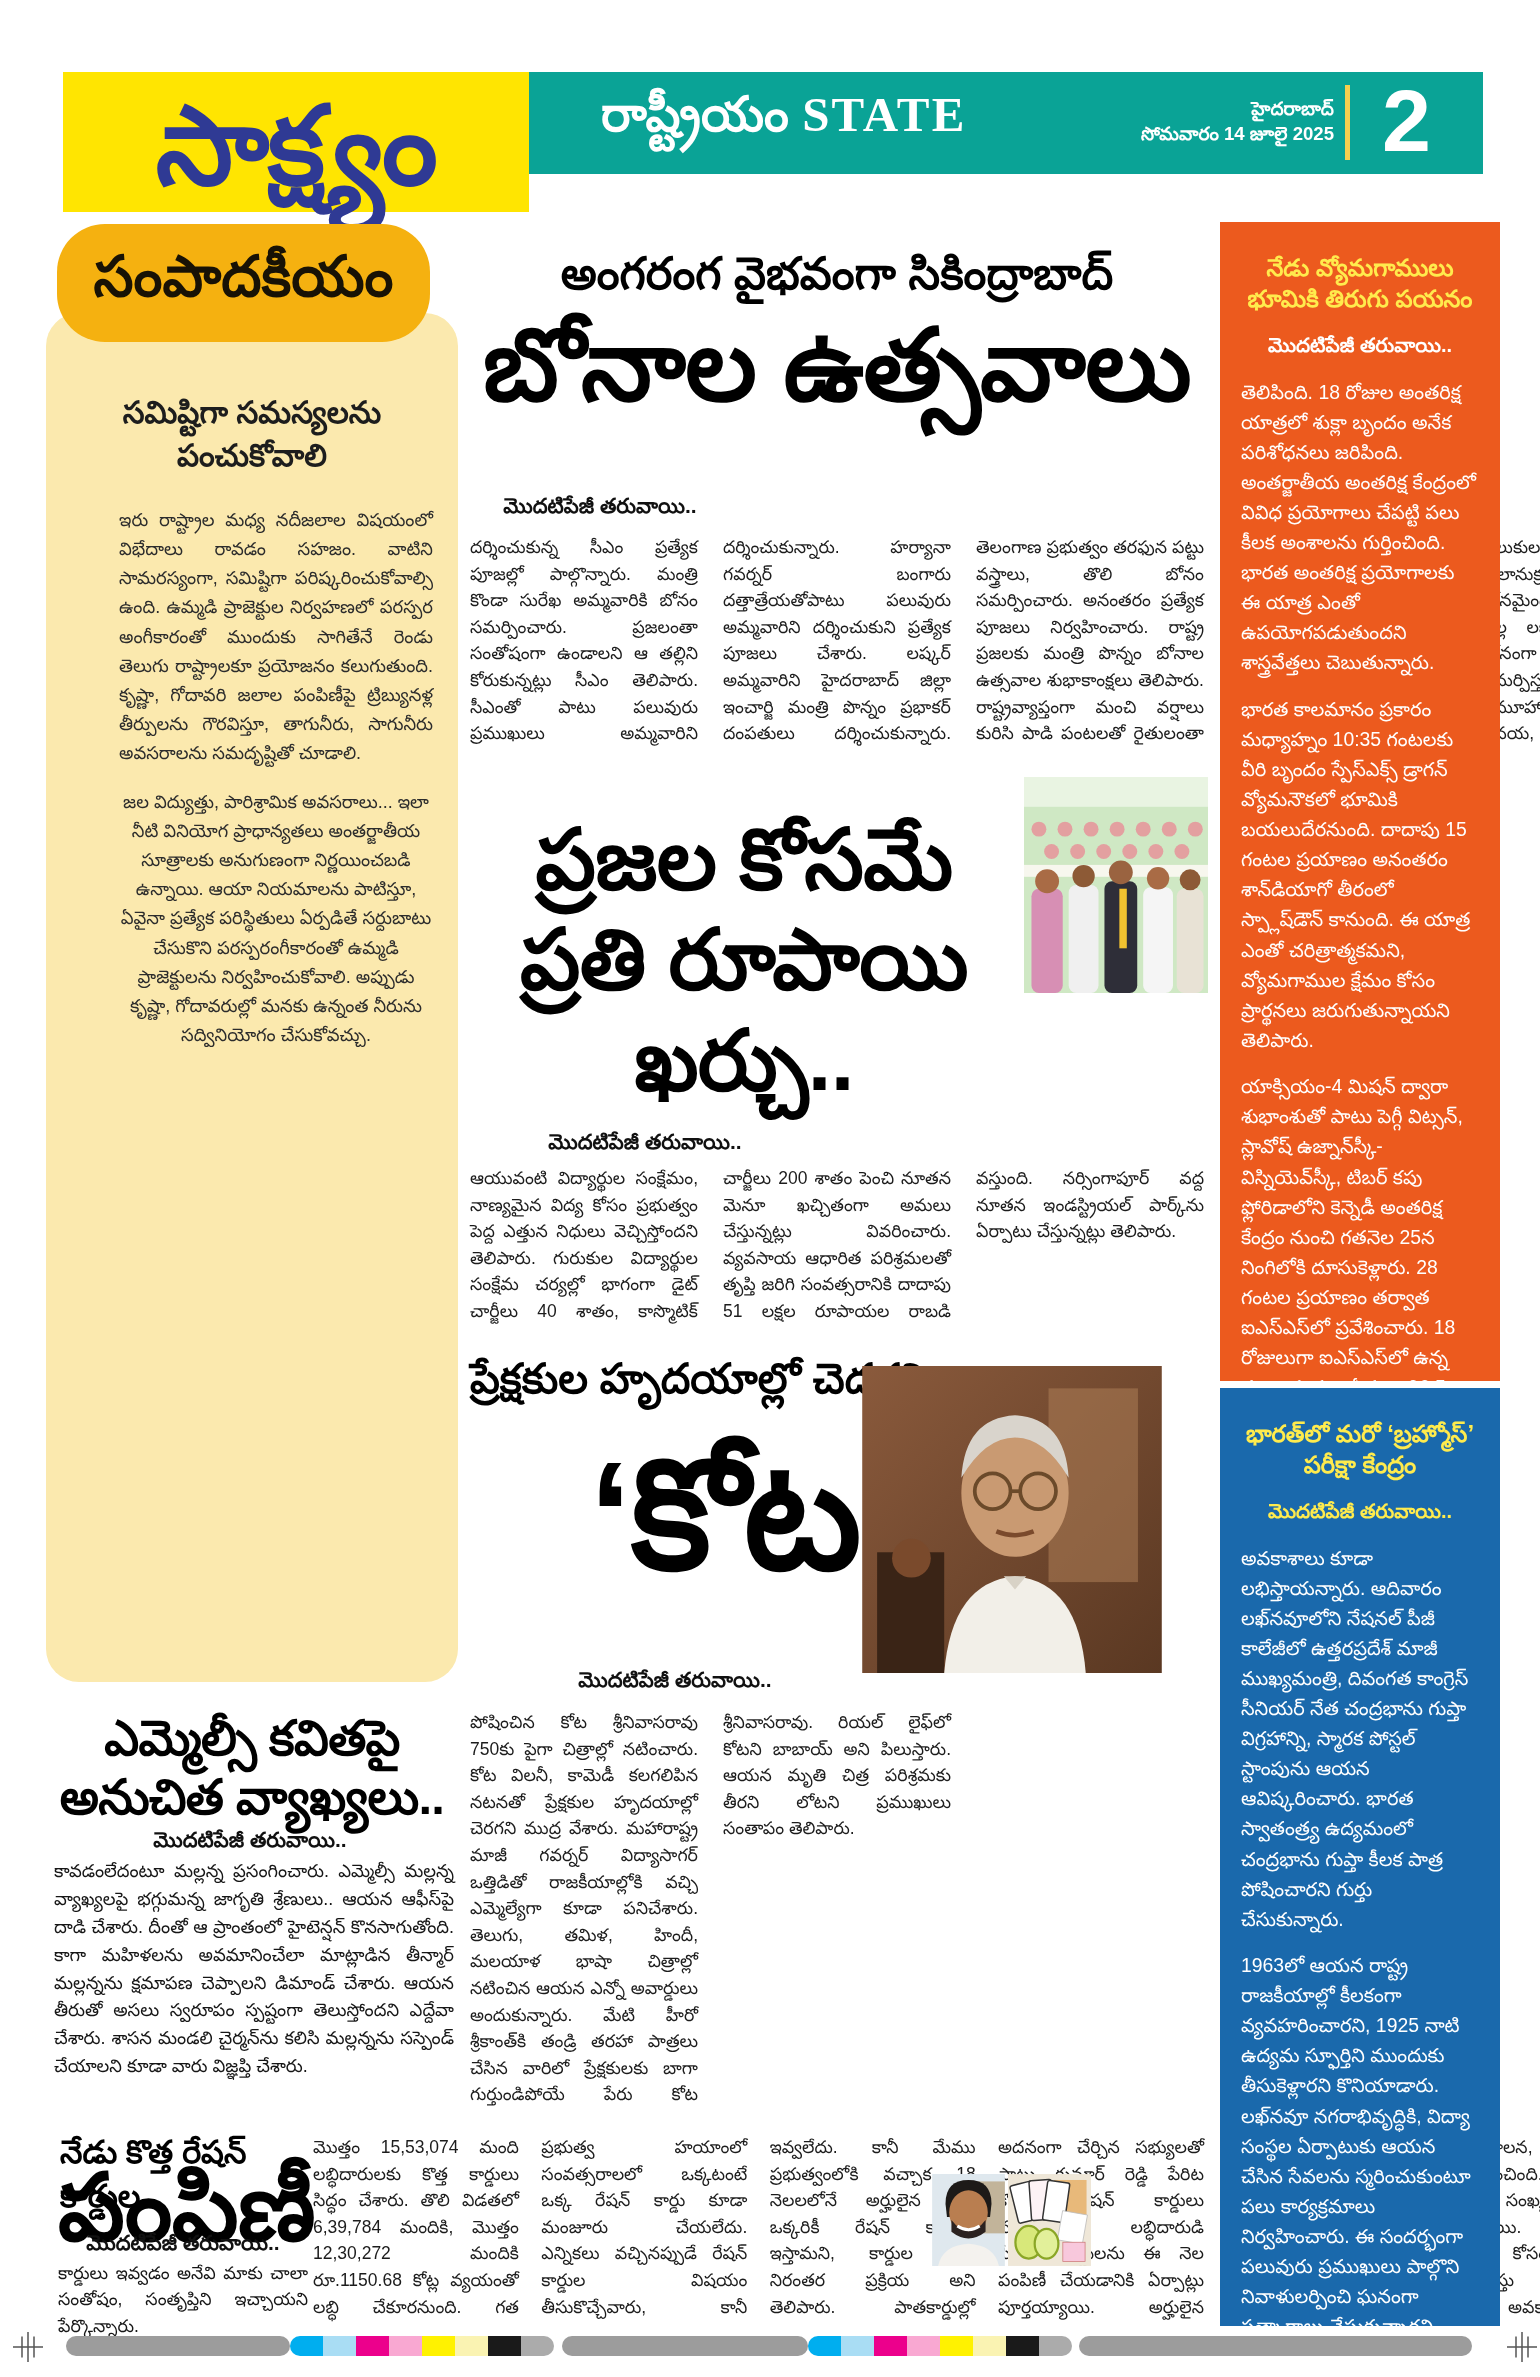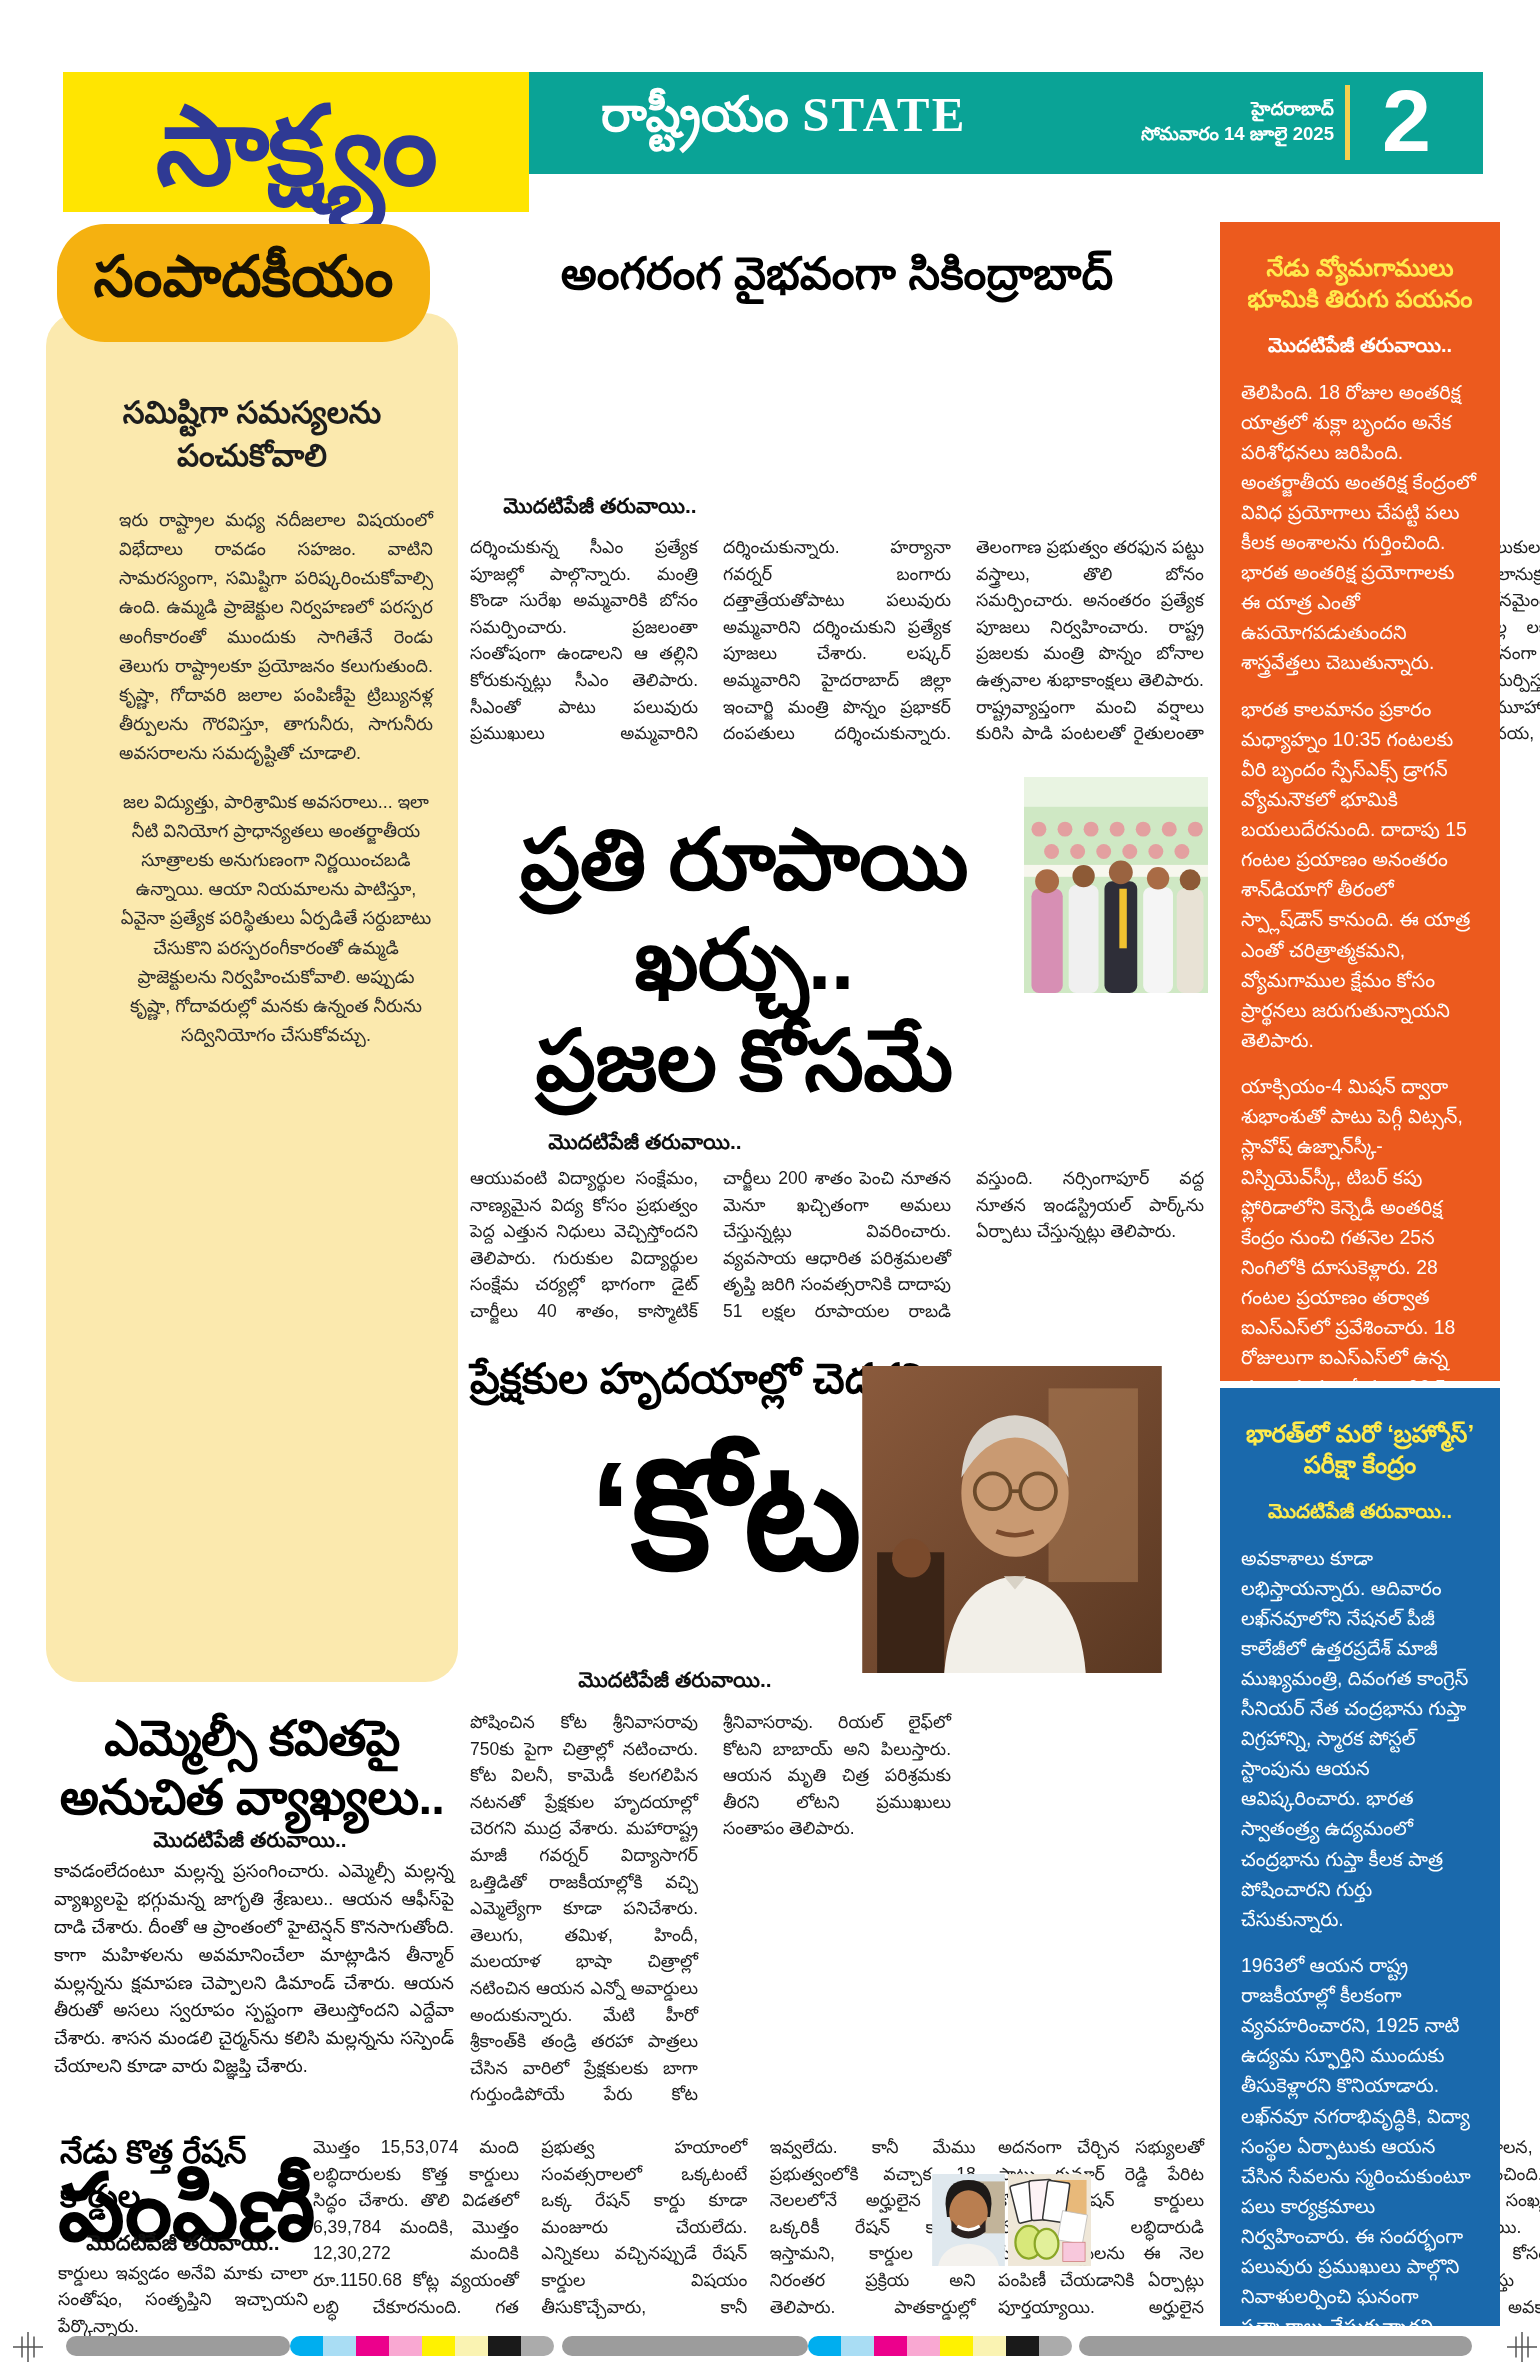--- a/index.html
+++ b/index.html
@@ -119,20 +119,21 @@
   </div>
   <div class="editorial-box">
     <div class="editorial-title">సమిష్టిగా సమస్యలను పంచుకోవాలి</div>
     <div class="editorial-body">
       <p>ఇరు రాష్ట్రాల మధ్య నదీజలాల విషయంలో విభేదాలు రావడం సహజం. వాటిని సామరస్యంగా, సమిష్టిగా పరిష్కరించుకోవాల్సి ఉంది. ఉమ్మడి ప్రాజెక్టుల నిర్వహణలో పరస్పర అంగీకారంతో ముందుకు సాగితేనే రెండు తెలుగు రాష్ట్రాలకూ ప్రయోజనం కలుగుతుంది. కృష్ణా, గోదావరి జలాల పంపిణీపై ట్రిబ్యునళ్ల తీర్పులను గౌరవిస్తూ, తాగునీరు, సాగునీరు అవసరాలను సమదృష్టితో చూడాలి.</p>
       <p class="last">జల విద్యుత్తు, పారిశ్రామిక అవసరాలు... ఇలా నీటి వినియోగ ప్రాధాన్యతలు అంతర్జాతీయ సూత్రాలకు అనుగుణంగా నిర్ణయించబడి ఉన్నాయి. ఆయా నియమాలను పాటిస్తూ, ఏవైనా ప్రత్యేక పరిస్థితులు ఏర్పడితే సర్దుబాటు చేసుకొని పరస్పరంగీకారంతో ఉమ్మడి ప్రాజెక్టులను నిర్వహించుకోవాలి. అప్పుడు కృష్ణా, గోదావరుల్లో మనకు ఉన్నంత నీరును సద్వినియోగం చేసుకోవచ్చు.</p>
     </div>
   </div>
 
   <div class="kicker bonalu-kicker">అంగరంగ వైభవంగా సికింద్రాబాద్</div>
+  <div class="headline bonalu-headline">బోనాల ఉత్సవాలు</div>
   <div class="byline bonalu-byline">మొదటిపేజీ తరువాయి..</div>
   <div class="bodycols bonalu-body">దర్శించుకున్న సీఎం ప్రత్యేక పూజల్లో పాల్గొన్నారు. మంత్రి కొండా సురేఖ అమ్మవారికి బోనం సమర్పించారు. ప్రజలంతా సంతోషంగా ఉండాలని ఆ తల్లిని కోరుకున్నట్లు సీఎం తెలిపారు. సీఎంతో పాటు పలువురు ప్రముఖులు అమ్మవారిని దర్శించుకున్నారు. హర్యానా గవర్నర్ బంగారు దత్తాత్రేయతోపాటు పలువురు అమ్మవారిని దర్శించుకుని ప్రత్యేక పూజలు చేశారు. లష్కర్ అమ్మవారిని హైదరాబాద్ జిల్లా ఇంచార్జి మంత్రి పొన్నం ప్రభాకర్ దంపతులు దర్శించుకున్నారు. తెలంగాణ ప్రభుత్వం తరఫున పట్టు వస్త్రాలు, తొలి బోనం సమర్పించారు. అనంతరం ప్రత్యేక పూజలు నిర్వహించారు. రాష్ట్ర ప్రజలకు మంత్రి పొన్నం బోనాల ఉత్సవాల శుభాకాంక్షలు తెలిపారు. రాష్ట్రవ్యాప్తంగా మంచి వర్షాలు కురిసి పాడి పంటలతో రైతులంతా సుభిక్షంగా ఉండాలని ప్రార్థించినట్లు తెలిపారు. అమ్మవారికి దేవాదాయ శాఖ తరఫున ప్రత్యేక ఏర్పాట్లు చేసినట్లు పేర్కొన్నారు. ప్రాణశక్తి కారకమైన అన్నాన్ని బోనంగా ప్రకృతి శక్తులకు సమర్పించడం అమ్మతల్లి పట్ల ప్రజలు విధేయతను ప్రకటించడం. జానపదుల పలుకులతో రాను రాను కాలానుక్రమంలో భోజనమే బోనమైంది. అమ్మా మీ అనుగ్రహం వల్ల లభించిన ఈ భోజనాన్ని బోనంగా మీకు భక్తి శ్రద్ధలతో సమర్పిస్తున్నాం, నిరంతరం మా సమూహాన్ని ఇలాగే రక్షించండి అనే వినయ, గౌరవ పూర్వకమైన కోరికలే ఈ ఉత్సవాల సారం. తెల్లవారుజామునే మహా మంగళ హారతి ఇచ్చారు. భోజనాన్ని యజ్ఞ ద్రవ్యంగా భగవద్గీతలో పేర్కొన్న భావన భక్తుల్లో బలాన్ని నింపుతుంది.</div>
 
   <svg class="prajalu-photo" viewBox="0 0 247 290" xmlns="http://www.w3.org/2000/svg">
     <rect width="247" height="290" fill="#cfe8c4"></rect>
     <rect y="0" width="247" height="40" fill="#e9f4e2"></rect>
     <g fill="#e3a0a0">
       <circle cx="20" cy="70" r="10"></circle>
         <circle cx="55" cy="70" r="10"></circle>
         <circle cx="90" cy="70" r="10"></circle>
@@ -156,22 +157,22 @@
       <rect x="108" y="140" width="44" height="150" rx="10" fill="#2e2e38"></rect>
       <circle cx="130" cy="128" r="16" fill="#9a6340"></circle>
       <rect x="128" y="150" width="10" height="80" fill="#f2c230"></rect>
       <rect x="160" y="148" width="40" height="142" rx="10" fill="#f5f5f5"></rect>
       <circle cx="180" cy="136" r="15" fill="#a96b45"></circle>
       <rect x="205" y="150" width="36" height="140" rx="10" fill="#e8e2d5"></rect>
       <circle cx="223" cy="138" r="14" fill="#8d5a36"></circle>
     </g>
   </svg>
   <div class="headline prajalu-headline">
+    <div>ప్రజల కోసమే</div>
     <div>ప్రతి రూపాయి ఖర్చు..</div>
-    <div>ప్రజల కోసమే</div>
   </div>
   <div class="byline prajalu-byline">మొదటిపేజీ తరువాయి..</div>
   <div class="bodycols prajalu-body">ఆయువంటి విద్యార్థుల సంక్షేమం, నాణ్యమైన విద్య కోసం ప్రభుత్వం పెద్ద ఎత్తున నిధులు వెచ్చిస్తోందని తెలిపారు. గురుకుల విద్యార్థుల సంక్షేమ చర్యల్లో భాగంగా డైట్ చార్జీలు 40 శాతం, కాస్మొటిక్ చార్జీలు 200 శాతం పెంచి నూతన మెనూ ఖచ్చితంగా అమలు చేస్తున్నట్లు వివరించారు. వ్యవసాయ ఆధారిత పరిశ్రమలతో తృప్తి జరిగి సంవత్సరానికి దాదాపు 51 లక్షల రూపాయల రాబడి వస్తుంది. నర్సింగాపూర్ వద్ద నూతన ఇండస్ట్రియల్ పార్క్‌ను ఏర్పాటు చేస్తున్నట్లు తెలిపారు.</div>
 
   <div class="kicker kota-kicker">ప్రేక్షకుల హృదయాల్లో చెదరని</div>
   <div class="headline kota-headline">‘కోట’</div>
   <div class="byline kota-byline">మొదటిపేజీ తరువాయి..</div>
   <svg class="kota-photo" viewBox="0 0 402 412" xmlns="http://www.w3.org/2000/svg">
     <defs>
       <linearGradient id="kbg" x1="0" y1="0" x2="1" y2="1">

